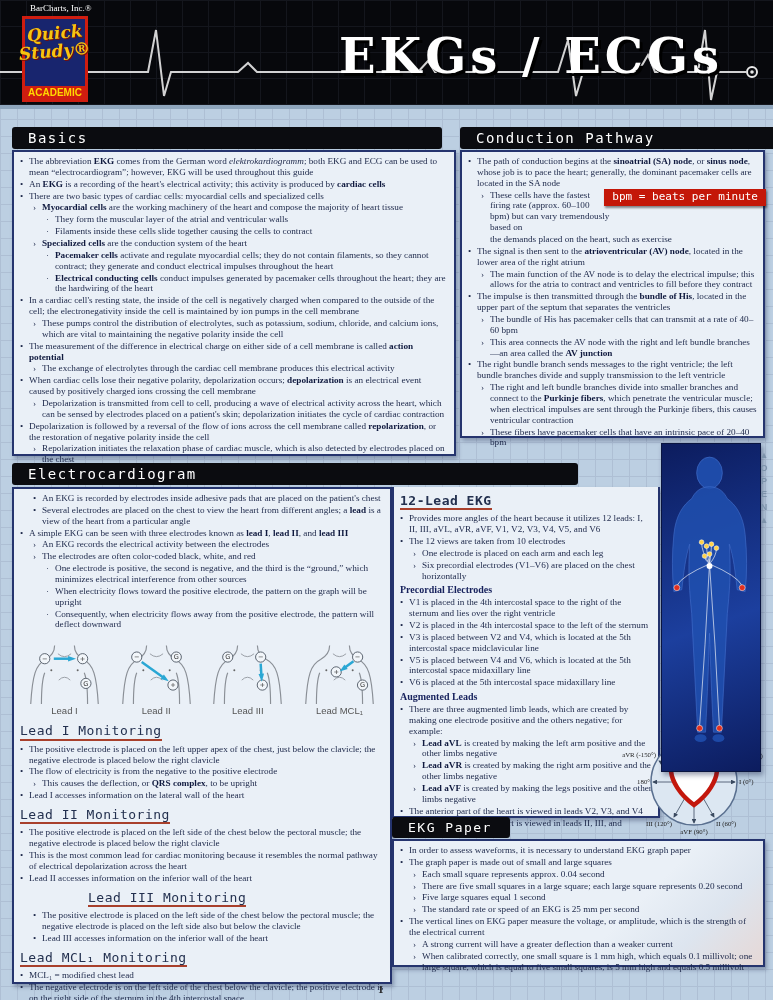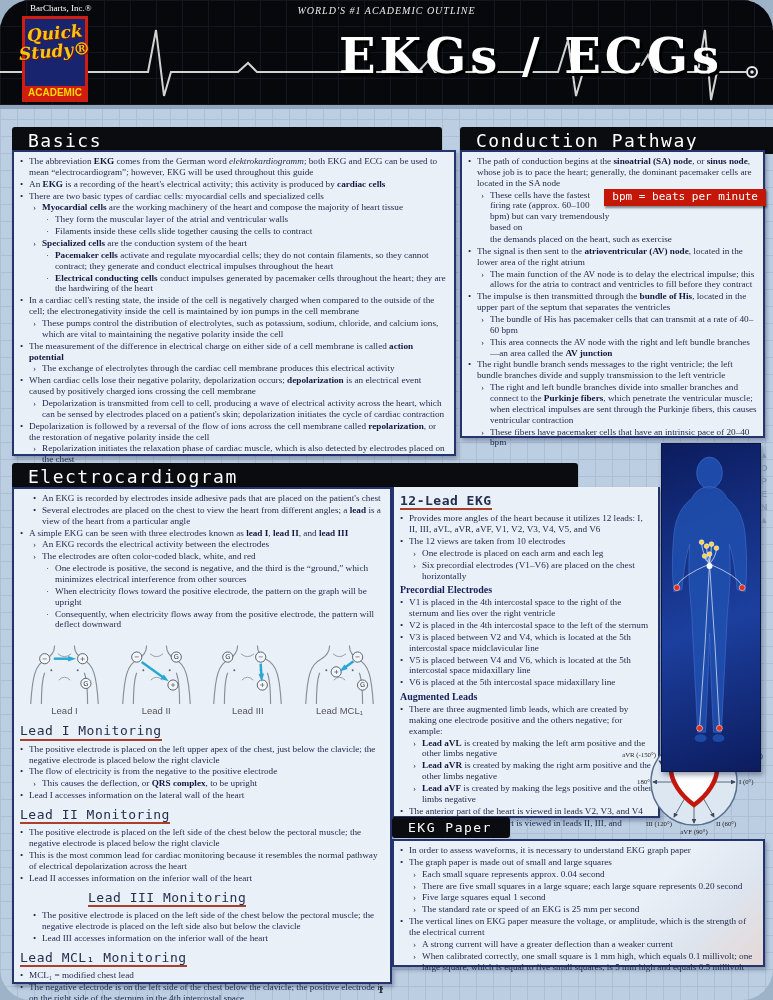--- a/index.html
+++ b/index.html
@@ -1,42 +1,42 @@
 <!DOCTYPE html>
 <html><head>
 <meta charset="utf-8">
 <style>
   html,body{margin:0;padding:0;background:#9fb3c8;}
   .page{position:relative;width:773px;height:1000px;overflow:hidden;
     font-family:"Liberation Serif",serif;color:#1c2749;
     background-color:#bccfe2;
     background-image:linear-gradient(#aebfd4 1px, transparent 1px),
                      linear-gradient(90deg,#aebfd4 1px, transparent 1px);
-    background-size:17px 17px;border-radius:31px;}
+    background-size:17px 17px;}
   
   .header{position:absolute;left:0;top:0;width:773px;height:105px;background:#07080c;
     background-image:linear-gradient(#14161d 1px, transparent 1px),linear-gradient(90deg,#14161d 1px, transparent 1px);
     background-size:26px 26px;border-bottom:4px solid #8fa6bd;}
   .trace{position:absolute;left:0;top:0;width:773px;height:105px;}
   .publisher{position:absolute;left:30px;top:3px;color:#fff;font-size:9px;}
   .tagline{position:absolute;left:0;right:0;top:5px;text-align:center;color:#eaeaea;
     font-style:italic;font-size:10px;letter-spacing:1px;}
   .main-title{position:absolute;left:110px;right:50px;top:28px;text-align:right;color:#fff;
     font-family:"DejaVu Serif",serif;font-weight:bold;font-size:48px;letter-spacing:4px;
     text-shadow:3px 3px 0 #000;}
   .logo{position:absolute;left:22px;top:16px;width:66px;height:86px;border:3px solid #cf1d10;
     background:#18256e;display:flex;flex-direction:column;align-items:center;box-sizing:border-box;}
   .logo-word{color:#f7c410;font-family:"DejaVu Serif",serif;font-style:italic;font-weight:bold;
     font-size:17px;line-height:1.05;transform:rotate(-5deg);text-shadow:1px 1px 0 #7a0d05;}
   .logo-word:first-child{margin-top:6px;}
   .logo-academic{margin-top:auto;background:#cf1d10;color:#ffd900;width:100%;text-align:center;
     font-family:Liberation Sans, sans-serif;font-weight:bold;font-size:10px;padding:1px 0;}
   
   .bar{position:absolute;background:#0b0c10;color:#fff;font-family:"DejaVu Sans Mono",monospace;
-    font-size:18px;letter-spacing:1.5px;padding:3px 0 3px 16px;border-radius:3px;box-sizing:border-box;}
+    font-size:14px;letter-spacing:1.5px;padding:3px 0 3px 16px;border-radius:3px;box-sizing:border-box;}
   .box{position:absolute;background:#eaf0f7;border:2px solid #25346e;box-sizing:border-box;
     box-shadow:2px 3px 4px rgba(10,20,60,.3);padding:4px 6px;font-size:9.2px;line-height:1.18;}
   .box b{color:#101a3f;}
   .li{display:flex;margin-bottom:1px;}
   .li .glyph{flex:0 0 9px;color:#1c2749;}
   .li .txt{flex:1;}
   .li.ind1{margin-left:13px;}
   .li.ind2{margin-left:26px;}
   .li.narrow{padding-right:146px;}
   .li.narrow2{padding-right:24px;}
@@ -67,21 +67,20 @@
 
 <div class="page">
 
   <div class="header">
     <svg class="trace" viewBox="0 0 773 105" preserveAspectRatio="none">
       <polyline points="0,72 60,72 68,60 76,72 148,72 156,30 164,96 171,72 238,72 248,63 257,72 418,72 428,61 435,72 558,72 568,40 576,96 583,72 638,72 648,55 655,72 698,72 705,30 711,100 717,72 746,72" fill="none" stroke="#e9e9e9" stroke-width="2" opacity="0.9"></polyline>
       <circle cx="752" cy="72" r="5" fill="none" stroke="#e9e9e9" stroke-width="2"></circle>
       <circle cx="752" cy="72" r="1.8" fill="#e9e9e9"></circle>
     </svg>
     <div class="publisher">BarCharts, Inc.®</div>
-    <div class="tagline">WORLD'S #1 ACADEMIC OUTLINE</div>
     <div class="main-title">EKGs / ECGs</div>
     <div class="logo">
       <div class="logo-word">Quick</div>
       <div class="logo-word">Study®</div>
       <div class="logo-academic">ACADEMIC</div>
     </div>
   </div>
 
   <div class="bar" style="left:12px;top:127px;width:430px;">Basics</div>
   <div class="box" style="left:12px;top:150px;width:444px;height:306px;">

